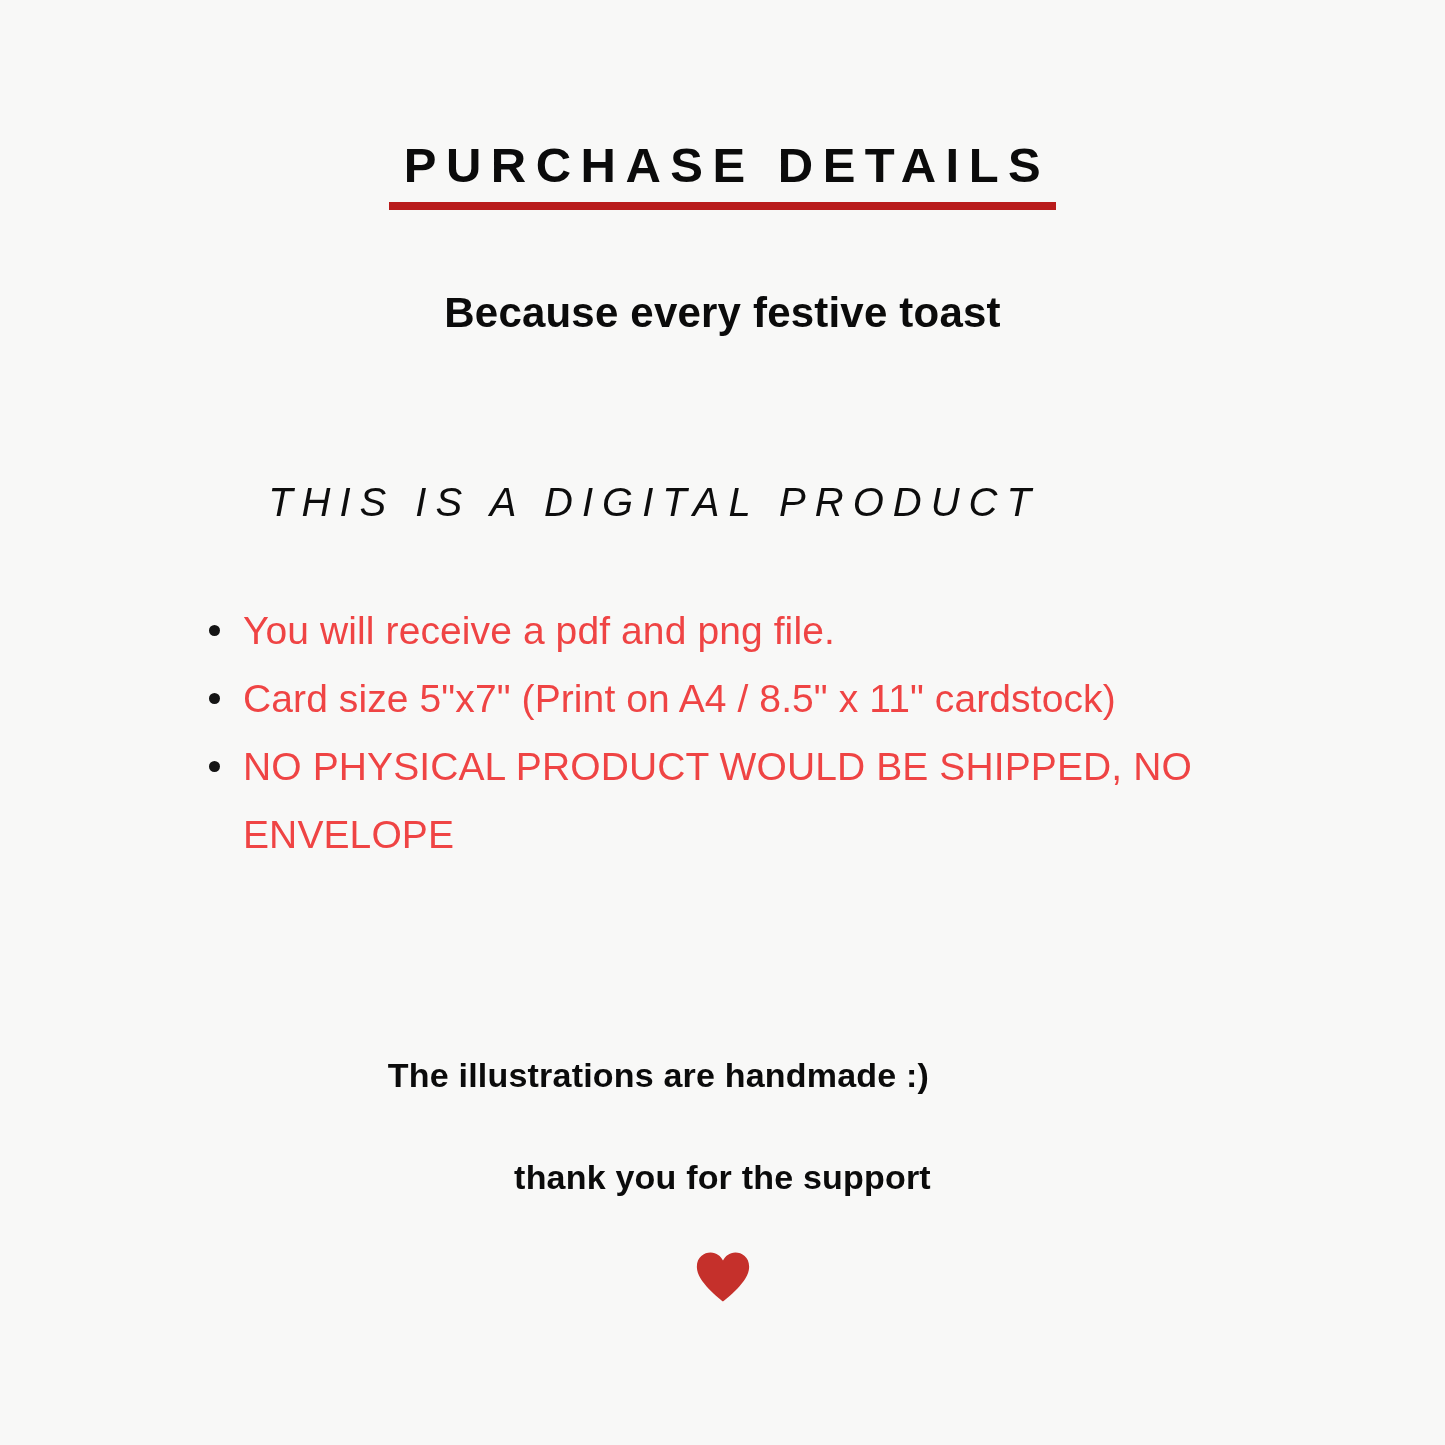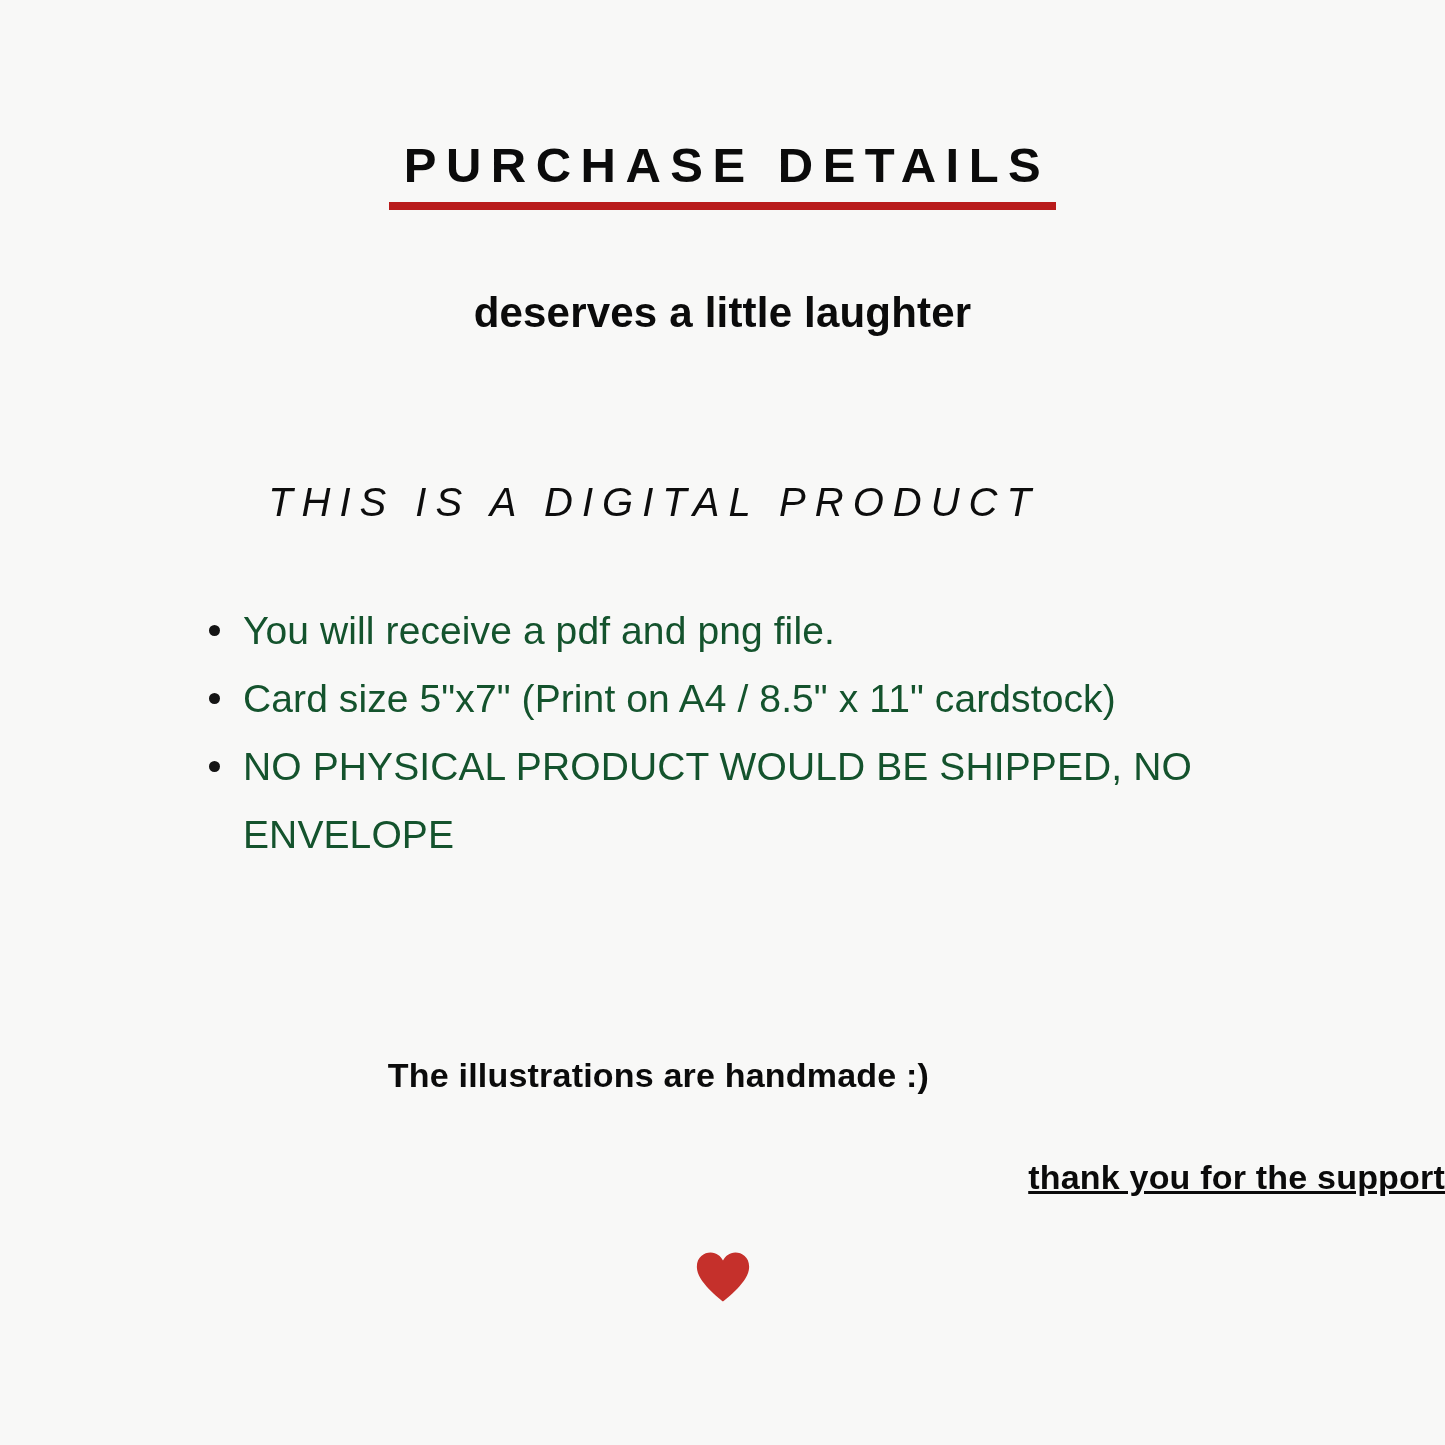--- a/index.html
+++ b/index.html
@@ -94,21 +94,21 @@
     padding: 0;
   }
   .bullet-item {
     position: relative;
     padding-left: 38px;
     font-family: "Liberation Sans", sans-serif;
     font-size: 39px;
     font-weight: 400;
     line-height: 68px;
     letter-spacing: 0.1px;
-    color: #14532d;
+    color: #ef4444;
     margin-bottom: 0;
   }
   .bullet-dot {
     position: absolute;
     left: 4px;
     top: 28px;
     width: 11px;
     height: 11px;
     border-radius: 50%;
     background: #141414;
@@ -127,29 +127,28 @@
     letter-spacing: 0.2px;
     line-height: 1.3;
     color: #0b0b0b;
     white-space: nowrap;
   }
   .footer-thanks {
     position: absolute;
     top: 1155px;
     left: 0;
     width: 1445px;
-    text-align: right;
+    text-align: center;
     font-family: "Liberation Sans", sans-serif;
     font-size: 34px;
     font-weight: 700;
     letter-spacing: 0.2px;
     line-height: 1.3;
     color: #0b0b0b;
     white-space: nowrap;
-    text-decoration: underline;
   }
   .footer-heart {
     position: absolute;
     top: 1252px;
     left: 0;
     width: 1445px;
     text-align: center;
     line-height: 0;
   }
   .footer-heart svg {
@@ -160,21 +159,21 @@
 </head>
 <body style="background: rgb(248, 248, 247);">
 
 <div class="page" style="background: rgb(248, 248, 247);">
 
   <div class="heading-block">
     <div class="heading-title">PURCHASE DETAILS</div>
   </div>
 
   <div class="tagline-block">
-    <div class="tagline-line">deserves a little laughter</div>
+    <div class="tagline-line">Because every festive toast</div>
   </div>
 
   <div class="digital-block">
     <div class="digital-line">THIS IS A DIGITAL PRODUCT</div>
   </div>
 
   <ul class="bullets">
     <li class="bullet-item">
       <span class="bullet-dot"></span>
       <span>You will receive a pdf and png file.</span>

